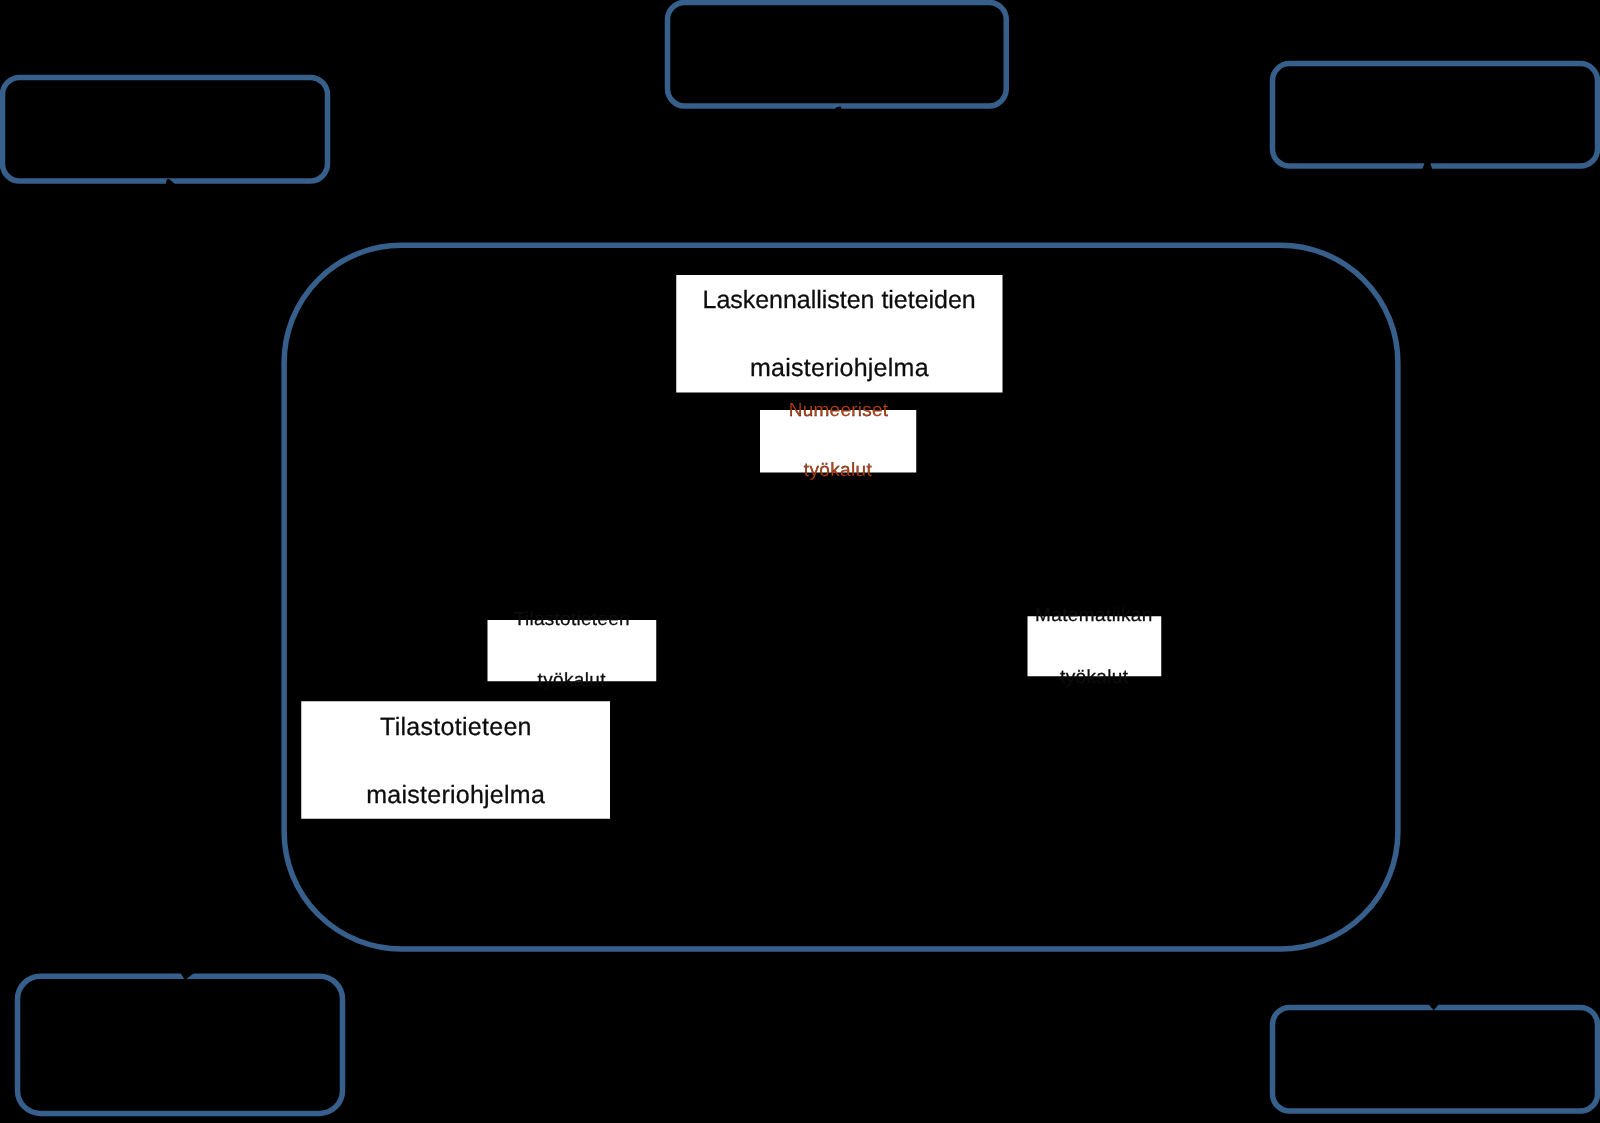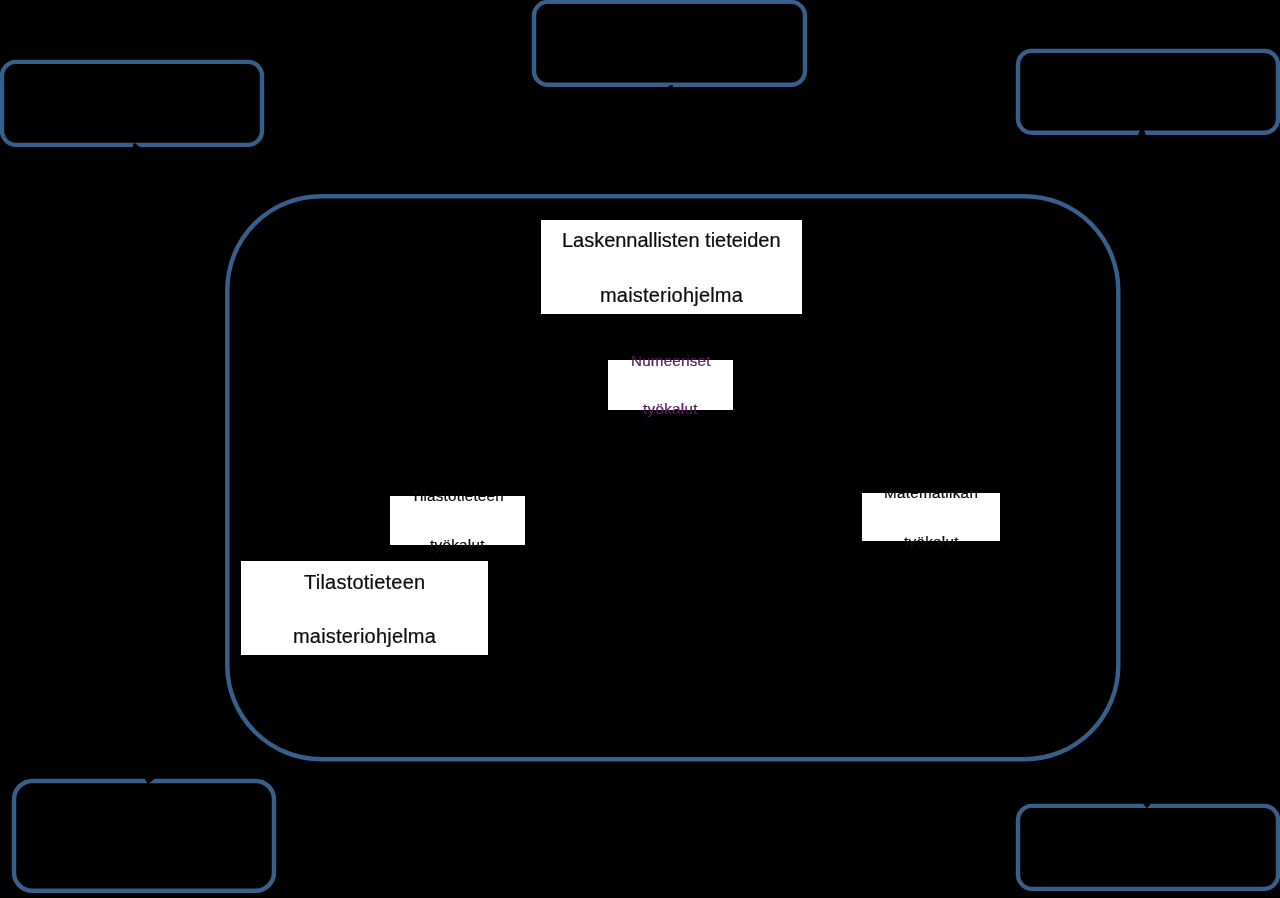--- a/index.html
+++ b/index.html
@@ -31,31 +31,31 @@
       <polygon points="144.3,778.2 147.9,784.0 155.6,778.2" fill="#000000"></polygon>
       <path d="M 1031.8 805.9 H 1264.2 A 13.8 13.8 0 0 1 1278 819.6999999999999 V 875.0500000000001 A 13.8 13.8 0 0 1 1264.2 888.85 H 1031.8 A 13.8 13.8 0 0 1 1018 875.0500000000001 V 819.6999999999999 A 13.8 13.8 0 0 1 1031.8 805.9 Z" fill="none" stroke="#375F8B" stroke-width="4.4"></path>
       <polygon points="1142.8,803.4 1146.9,808.2 1151.1,803.4" fill="#000000"></polygon>
     </svg>
 
   <div class="tbox" id="box0" style="left: 541px; top: 220px; width: 261px; height: 94px; font-size: 20px; line-height: 26.5px; background: rgb(255, 255, 255); color: rgb(13, 13, 13); padding-top: 1px;">
     <span style="letter-spacing: -0.02px;">Laskennallisten tieteiden</span>
     <span style="letter-spacing: 0.2px;">maisteriohjelma</span>
   </div>
 
-  <div class="tbox" id="box1" style="left: 608px; top: 328px; width: 125px; height: 50px; font-size: 15.2px; line-height: 20.2px; background: rgb(255, 255, 255); color: #701a75; margin-top: 32px;">
+  <div class="tbox" id="box1" style="left: 608px; top: 328px; width: 125px; height: 50px; font-size: 15.2px; line-height: 20.2px; background: rgb(255, 255, 255); color: #c2410c;">
     <span style="letter-spacing: 0.2px;">Numeeriset</span>
     <span style="letter-spacing: 0.3px;">työkalut</span>
   </div>
 
   <div class="tbox" id="box2" style="left: 390px; top: 496px; width: 135px; height: 49px; font-size: 15.2px; line-height: 20.7px; background: rgb(255, 255, 255); color: rgb(13, 13, 13);">
     <span style="letter-spacing: 0.22px;">Tilastotieteen</span>
     <span style="letter-spacing: 0.3px;">työkalut</span>
   </div>
 
-  <div class="tbox" id="box3" style="left: 862px; top: 493px; width: 138px; height: 48px; font-size: 15.2px; line-height: 20.7px; background: rgb(255, 255, 255); color: rgb(13, 13, 13); padding-top: 1.5px;">
+  <div class="tbox" id="box3" style="left: 822px; top: 493px; width: 107px; height: 48px; font-size: 15.2px; line-height: 20.7px; background: rgb(255, 255, 255); color: rgb(13, 13, 13); padding-top: 1.5px;">
     <span style="letter-spacing: 0.32px;">Matematiikan</span>
     <span style="letter-spacing: 0.3px;">työkalut</span>
   </div>
 
   <div class="tbox" id="box4" style="left: 241px; top: 561px; width: 247px; height: 94px; font-size: 20px; line-height: 26.3px; background: rgb(255, 255, 255); color: rgb(13, 13, 13); padding-top: 2px;">
     <span style="letter-spacing: 0.23px;">Tilastotieteen</span>
     <span style="letter-spacing: 0.2px;">maisteriohjelma</span>
   </div>
 
 </div>

